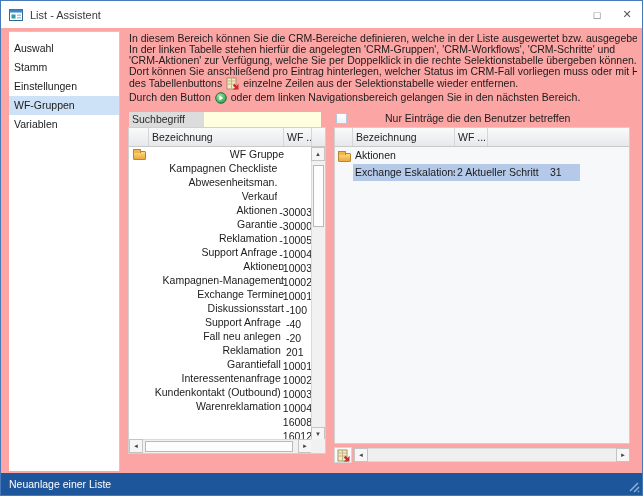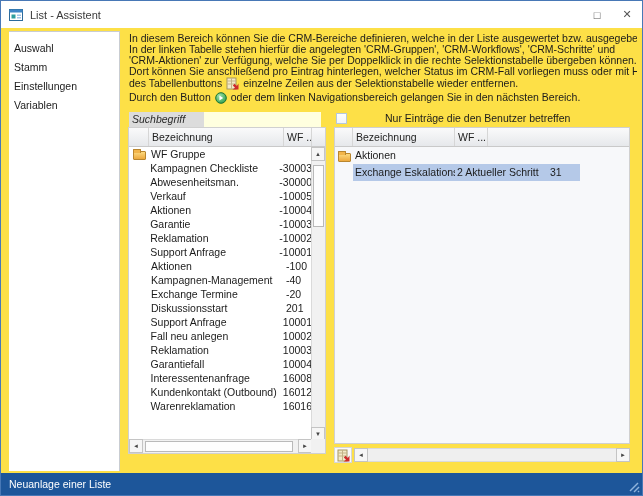--- a/index.html
+++ b/index.html
@@ -1,52 +1,52 @@
 <!DOCTYPE html>
 <html><head>
 <meta charset="utf-8">
 <style>
   * { margin:0; padding:0; box-sizing:border-box; }
   html,body { width:643px; height:496px; }
   body { font-family:"Liberation Sans","DejaVu Sans",sans-serif; font-size:10.5px; color:#1b1b1b; background:#fff; position:relative; overflow:hidden; }
-  .window { position:absolute; inset:0; border:1px solid #4878B6; background:#fde047; overflow:hidden; }
+  .window { position:absolute; inset:0; border:1px solid #4878B6; background:#fca5a5; overflow:hidden; }
 
   
   .titlebar { position:absolute; left:0; top:0; right:0; height:27px; background:#fff; display:flex; align-items:center; padding-left:8px; }
   .app-icon { width:14px; height:14px; margin-right:7px; }
   .title-text { font-size:11px; color:#3a3a3a; }
   .tb-buttons { margin-left:auto; display:flex; height:100%; }
   .tb-btn { width:30px; height:100%; display:flex; align-items:center; justify-content:center; color:#555; font-size:11px; cursor:default; }
 
   
   .nav { position:absolute; left:8px; top:30px; width:111px; height:440px; border-top:1px solid #C9CDD2; border-right:1px solid #C9CDD2; background:#fff; padding-top:7px; }
   .nav-item { height:19px; line-height:19px; padding-left:5px; color:#1b1b1b; cursor:default; }
   .nav-item.selected { background:#CDE2F7; }
 
   
   .desc { position:absolute; left:128px; top:32px; width:508px; line-height:11px; white-space:nowrap; overflow:hidden; }
   .desc-line { min-height:11px; }
   .inline-icon { display:inline-block; vertical-align:-3px; margin:0 4px; }
 
   
-  .search-label { position:absolute; left:128px; top:111px; width:76px; height:15px; background:#DCDCDC; line-height:15px; padding-left:3px; color:#2a2a2a;font-style:italic; }
+  .search-label { position:absolute; left:128px; top:111px; width:76px; height:15px; background:#DCDCDC; line-height:15px; padding-left:3px; color:#2a2a2a; }
   .search-input { position:absolute; left:203px; top:111px; width:117px; height:15px; background:#FFFFDF; border:none; outline:none; font:10.5px "Liberation Sans","DejaVu Sans",sans-serif; padding:0 3px; }
 
   
   .ghead { position:absolute; top:0; left:0; right:0; height:19px; background:linear-gradient(#FAFAFB,#E6E8EB); border-bottom:1px solid #C9C9C9; display:flex; color:#222; }
   .ghead .hcell { line-height:18px; padding-left:3px; border-right:1px solid #D6D6D6; overflow:hidden; white-space:nowrap; }
 
   
   .ltable { position:absolute; left:127px; top:126px; width:198px; height:327px; border:1px solid #D0D0D0; background:#fff; overflow:hidden; }
   .lh0 { width:20px; } .lh1 { width:135px; } .lh2 { width:28px; } .lh3 { flex:1; border-right:none !important; }
   .lt-body { position:absolute; top:19px; left:0; width:183px; height:294px; overflow:hidden; background:#fff; }
   .lrow { display:flex; height:14px; line-height:14px; white-space:nowrap; }
   .lrow .c-icon { width:20px; display:flex; justify-content:center; align-items:center; }
-  .lrow .c-name { width:135px; padding-left:2px; overflow:hidden; }
-  .lrow .c-wf { flex:1; padding-left:2px; }
+  .lrow .c-name { width:135px; padding-left:2px; overflow:hidden;text-align:right; }
+  .lrow .c-wf { flex:1; padding-left:2px;margin-top:44px; }
   .lrow .folder { display:none; }
   .lrow.group .folder { display:inline-block; }
 
   
   .folder { width:13px; height:9px; background:linear-gradient(#FCD97E,#EDA93E); border:1px solid #B9862E; border-radius:1px; position:relative; margin-top:3px; }
   .folder::before { content:""; position:absolute; top:-3px; left:-1px; width:6px; height:3px; background:#F2B54B; border:1px solid #B9862E; border-bottom:none; border-radius:1px 1px 0 0; }
 
   
   .vscroll { position:absolute; top:19px; right:0; width:14px; height:294px; background:#F1F1F1; border-left:1px solid #DADADA; }
   .hscroll { position:absolute; bottom:0; left:0; width:183px; height:14px; background:#F1F1F1; border-top:1px solid #DADADA; }
@@ -105,20 +105,23 @@
       </div>
 
       <div class="nav-item">
         <span>Stamm</span>
       </div>
 
       <div class="nav-item">
         <span>Einstellungen</span>
       </div>
 
+      <div class="nav-item selected">
+        <span>WF-Gruppen</span>
+      </div>
 
       <div class="nav-item">
         <span>Variablen</span>
       </div>
     </div>
 
   <div class="desc">
     <div class="desc-line">In diesem Bereich können Sie die CRM-Bereiche definieren, welche in der Liste ausgewertet bzw. ausgegeben</div>
     <div class="desc-line">In der linken Tabelle stehen hierfür die angelegten 'CRM-Gruppen', 'CRM-Workflows', 'CRM-Schritte' und</div>
     <div class="desc-line">'CRM-Aktionen' zur Verfügung, welche Sie per Doppelklick in die rechte Selektionstabelle übergeben können.</div>

